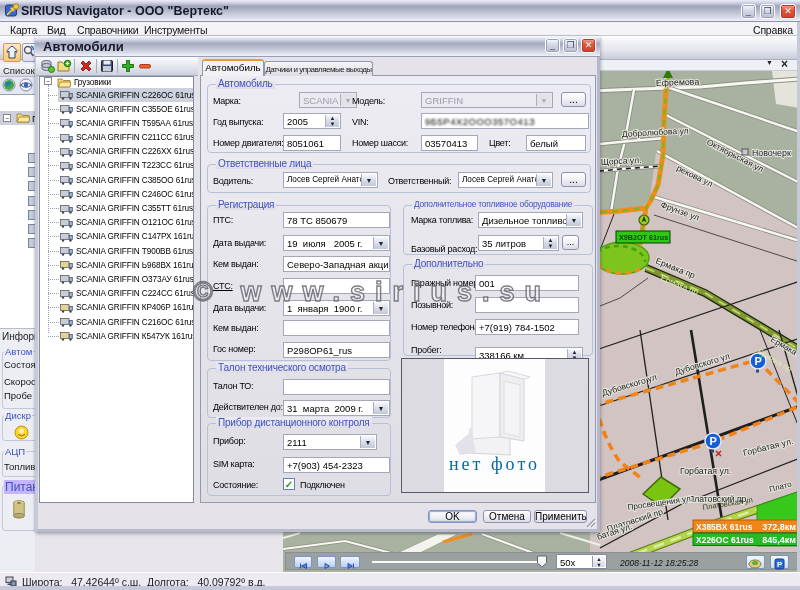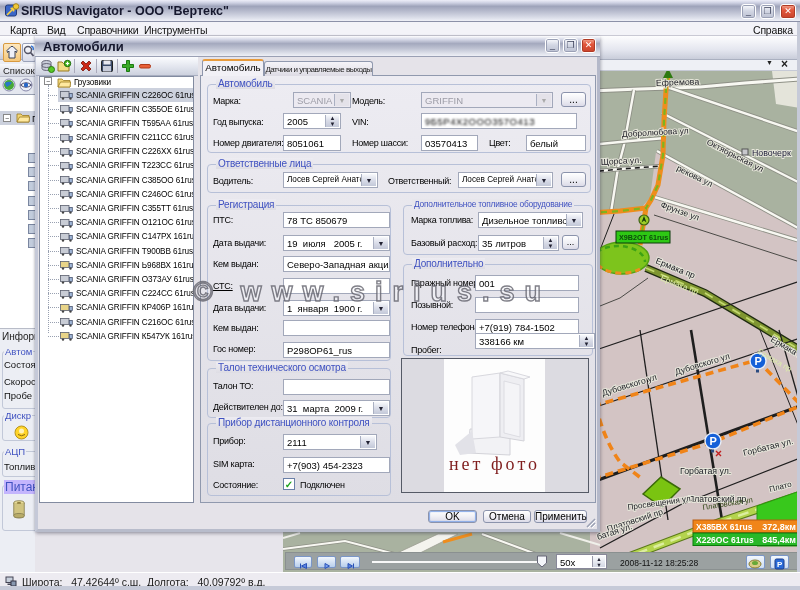--- a/index.html
+++ b/index.html
@@ -275,21 +275,21 @@
           <path d="M7,2.5 L11.5,5 L7,7.5 Z" stroke="#2a52b8" fill="#7aa2f0" stroke-width="1"></path>
         </svg></div>
 <div style="position:absolute;left:54px;top:3px;width:20px;height:12px;background:linear-gradient(#f2f7fd,#cfdef2 60%,#b9cfec);border:1px solid #7a96c8;border-radius:2px;"><svg width="18" height="10" viewBox="0 0 18 10">
           <path d="M7,2.5 L11.5,5 L7,7.5 Z M12.5,2.5 L12.5,7.5" stroke="#2a52b8" fill="#5a82e0" stroke-width="1"></path>
         </svg></div>
 <div style="position:absolute;left:86px;top:8px;width:168px;height:1.5px;background:#f8f8f8;"></div>
 <svg style="position:absolute;left:250px;top:2px;" width="12" height="13" viewBox="0 0 12 13">
         <path d="M1.5,1 L10.5,1 L10.5,8 L6,12 L1.5,8 Z" fill="#f4f6fa" stroke="#667"></path>
       </svg>
 <div style="position:absolute;left:270px;top:1px;width:51px;height:15px;background:#fff;border:1px solid #889;font-size:9.5px;padding:2px 0 0 3px;">50x<div style="position:absolute;right:1px;top:1px;bottom:1px;width:13px;background:linear-gradient(#fafbfd,#d4d8e4);border-left:1px solid #99a;font-size:5.5px;line-height:5.5px;text-align:center;color:#223;padding-top:1px;">▲<br>▼</div></div>
-<div style="position:absolute;left:334px;top:5px;font-size:8.5px;color:#111;">2008-11-12 18:25:28</div>
+<div style="position:absolute;left:334px;top:5px;font-size:8.5px;color:#111;font-style:italic;">2008-11-12 18:25:28</div>
 <div style="position:absolute;left:460px;top:2px;width:19px;height:14px;background:linear-gradient(#f2f7fd,#cfdef2);border:1px solid #7a96c8;border-radius:2px;"><svg width="17" height="12" viewBox="0 0 17 12">
           <ellipse cx="8" cy="6" rx="6" ry="4" fill="#d8cc88" stroke="#887a30"></ellipse>
           <ellipse cx="8" cy="5" rx="3" ry="2" fill="#68a838"></ellipse>
         </svg></div>
 <div style="position:absolute;left:484px;top:2px;width:19px;height:14px;background:linear-gradient(#f2f7fd,#cfdef2);border:1px solid #7a96c8;border-radius:2px;"><svg width="17" height="12" viewBox="0 0 17 12">
           <rect x="4" y="1" width="9" height="10" rx="1.5" fill="#2a6ad8" stroke="#1a3a88"></rect>
           <text x="6" y="9" font-size="8" fill="#fff" font-weight="bold">P</text>
         </svg></div>
     </div>
 
@@ -512,28 +512,28 @@
             </svg>
             <div class="ttxt">SCANIA GRIFFIN <span style="filter:blur(0.7px);">К547УК</span> 161rus</div>
           </div>
 </div>
       <div class="tab1">Автомобиль</div>
       <div class="tab2">Датчики и управляемые выходы</div>
       <div id="page">
 <div class="grp" style="left:6px;top:8px;width:384px;height:69px;"></div>
 <div class="grplbl" style="left:15px;top:2px;background:inherit;">Автомобиль</div>
 <div class="flbl" style="left:12px;top:20px;">Марка:</div>
-<div class="fld dis" style="left:92px;top:16px;width:58px;padding-right:12px;">SCANIA<div class="arrowbtn dis">▼</div></div>
+<div class="fld dis" style="left:98px;top:16px;width:58px;padding-right:12px;">SCANIA<div class="arrowbtn dis">▼</div></div>
 <div class="flbl" style="left:151px;top:20px;">Модель:</div>
 <div class="fld dis" style="left:220px;top:16px;width:132px;padding-right:16px;">GRIFFIN<div class="arrowbtn dis">▼</div></div>
 <div class="btn" style="left:360px;top:16px;width:25px;height:15px;line-height:13px;">...</div>
 <div class="flbl" style="left:12px;top:41px;">Год выпуска:</div>
 <div class="fld" style="left:82px;top:37px;width:58px;padding-right:15px;">2005<div class="spinbtn">▲<br>▼</div></div>
 <div class="flbl" style="left:151px;top:41px;">VIN:</div>
-<div class="fld " style="left:220px;top:37px;width:156px;"><span style="filter:blur(0.9px);letter-spacing:0.5px;">9Б5Р4Х2ООО357О41З</span></div>
+<div class="fld " style="left:220px;top:37px;width:168px;"><span style="filter:blur(0.9px);letter-spacing:0.5px;">9Б5Р4Х2ООО357О41З</span></div>
 <div class="flbl" style="left:12px;top:62px;">Номер двигателя:</div>
 <div class="fld " style="left:82px;top:59px;width:58px;">8051061</div>
 <div class="flbl" style="left:151px;top:62px;">Номер шасси:</div>
 <div class="fld " style="left:220px;top:59px;width:57px;">03570413</div>
 <div class="flbl" style="left:288px;top:62px;">Цвет:</div>
 <div class="fld " style="left:325px;top:59px;width:60px;">белый</div>
 <div class="grp" style="left:6px;top:88px;width:384px;height:29px;"></div>
 <div class="grplbl" style="left:15px;top:82px;background:inherit;">Ответственные лица</div>
 <div class="flbl" style="left:12px;top:100px;">Водитель:</div>
 <div class="fld" style="left:82px;top:96px;width:95px;padding-right:16px;font-size:8.2px;">Лосев Сергей Анатоль<div class="arrowbtn">▼</div></div>
@@ -568,44 +568,44 @@
 <div class="fld" style="left:82px;top:358px;width:94px;padding-right:32px;">2111<div class="arrowbtn">▼</div></div>
 <div class="flbl" style="left:12px;top:383px;">SIM карта:</div>
 <div class="fld " style="left:82px;top:381px;width:107px;">+7(903) 454-2323</div>
 <div class="flbl" style="left:12px;top:404px;">Состояние:</div>
 <div style="position:absolute;left:82px;top:402px;width:12px;height:12px;background:#fff;border:1px solid #6a80a8;font-size:10px;line-height:11px;color:#1ca11c;text-align:center;font-weight:bold;">✓</div>
 <div class="flbl" style="left:99px;top:404px;">Подключен</div>
 <div class="grp" style="left:202px;top:129px;width:190px;height:50px;"></div>
 <div class="grplbl" style="left:211px;top:123px;font-size:8.4px;">Дополнительное топливное оборудование</div>
 <div class="flbl" style="left:210px;top:139px;">Марка топлива:</div>
 <div class="fld" style="left:277px;top:136px;width:105px;padding-right:16px;">Дизельное топливо<div class="arrowbtn">▼</div></div>
-<div class="flbl" style="left:210px;top:162px;">Базовый расход:</div>
+<div class="flbl" style="left:210px;top:168px;">Базовый расход:</div>
 <div class="fld" style="left:277px;top:159px;width:81px;padding-right:15px;">35 литров<div class="spinbtn">▲<br>▼</div></div>
 <div class="btn" style="left:361px;top:159px;width:17px;height:15px;line-height:13px;font-size:9px;">...</div>
 <div class="grp" style="left:202px;top:188px;width:190px;height:92px;"></div>
 <div class="grplbl" style="left:211px;top:182px;background:inherit;">Дополнительно</div>
 <div class="flbl" style="left:210px;top:202px;">Гаражный номер:</div>
 <div class="fld " style="left:274px;top:199px;width:104px;">001</div>
 <div class="flbl" style="left:210px;top:224px;filter:blur(0.6px);">Позывной:</div>
 <div class="fld " style="left:274px;top:221px;width:104px;"></div>
 <div class="flbl" style="left:210px;top:246px;">Номер телефона:</div>
 <div class="fld " style="left:274px;top:243px;width:104px;">+7(919) 784-1502</div>
 <div class="flbl" style="left:210px;top:269px;">Пробег:</div>
-<div class="fld" style="left:274px;top:257px;width:120px;padding-right:15px;">338166 км<div class="spinbtn">▲<br>▼</div></div>
+<div class="fld" style="left:274px;top:271px;width:108px;padding-right:15px;">338166 км<div class="spinbtn">▲<br>▼</div></div>
 <div style="position:absolute;left:200px;top:282px;width:188px;height:135px;background:#dcdbe1;border:1px solid #555a66;">
 <div style="position:absolute;left:42px;top:0px;width:101px;height:133px;background:#fdfdfd;"></div>
 <svg style="position:absolute;left:50px;top:8px;" width="90" height="95" viewBox="0 0 90 95">
 <polygon points="18,62 58,62 58,88 16,86" fill="#f2f2f5" stroke="#d2d2d8" stroke-width="1"></polygon>
 <polygon points="20,10 48,6 48,70 20,72" fill="#f6f6f9" stroke="#d8d8de" stroke-width="1"></polygon>
 <polygon points="48,6 72,12 72,74 48,70" fill="#eeeef2" stroke="#d2d2d8" stroke-width="1"></polygon>
 <polygon points="48,6 56,4 78,10 72,12" fill="#f8f8fa" stroke="#d8d8de" stroke-width="1"></polygon>
 <polygon points="3,78 20,64 24,86 8,88" fill="#e2e2e8" stroke="none"></polygon>
 <polygon points="52,14 68,18 68,70 52,66" fill="#f4f4f7" stroke="#dcdce2"></polygon>
 </svg>
-<div style="position:absolute;left:42px;top:95px;width:101px;text-align:center;font-family:'Liberation Serif',serif;font-size:18px;color:#7f1d1d;letter-spacing:3px;">нет фото</div>
+<div style="position:absolute;left:42px;top:95px;width:101px;text-align:center;font-family:'Liberation Serif',serif;font-size:18px;color:#0369a1;letter-spacing:3px;">нет фото</div>
 </div>
 </div>
       <div id="btnrow">
         <svg style="position:absolute;left:550px;top:14px;" width="11" height="11" viewBox="0 0 11 11">
             <path d="M10,2 L2,10 M10,6 L6,10 M10,10 L10,10" stroke="#9aa0b4" stroke-width="1.5"></path>
             <path d="M11,3 L3,11 M11,7 L7,11" stroke="#fff" stroke-width="1"></path>
           </svg>
         <div class="btn" style="left:393px;top:7px;width:49px;height:13px;box-shadow:0 0 1px 1px #88aaE8 inset;">OK</div>
         <div class="btn" style="left:448px;top:7px;width:48px;height:13px;">Отмена</div>
         <div class="btn" style="left:499px;top:7px;width:53px;height:13px;">Применить</div>

